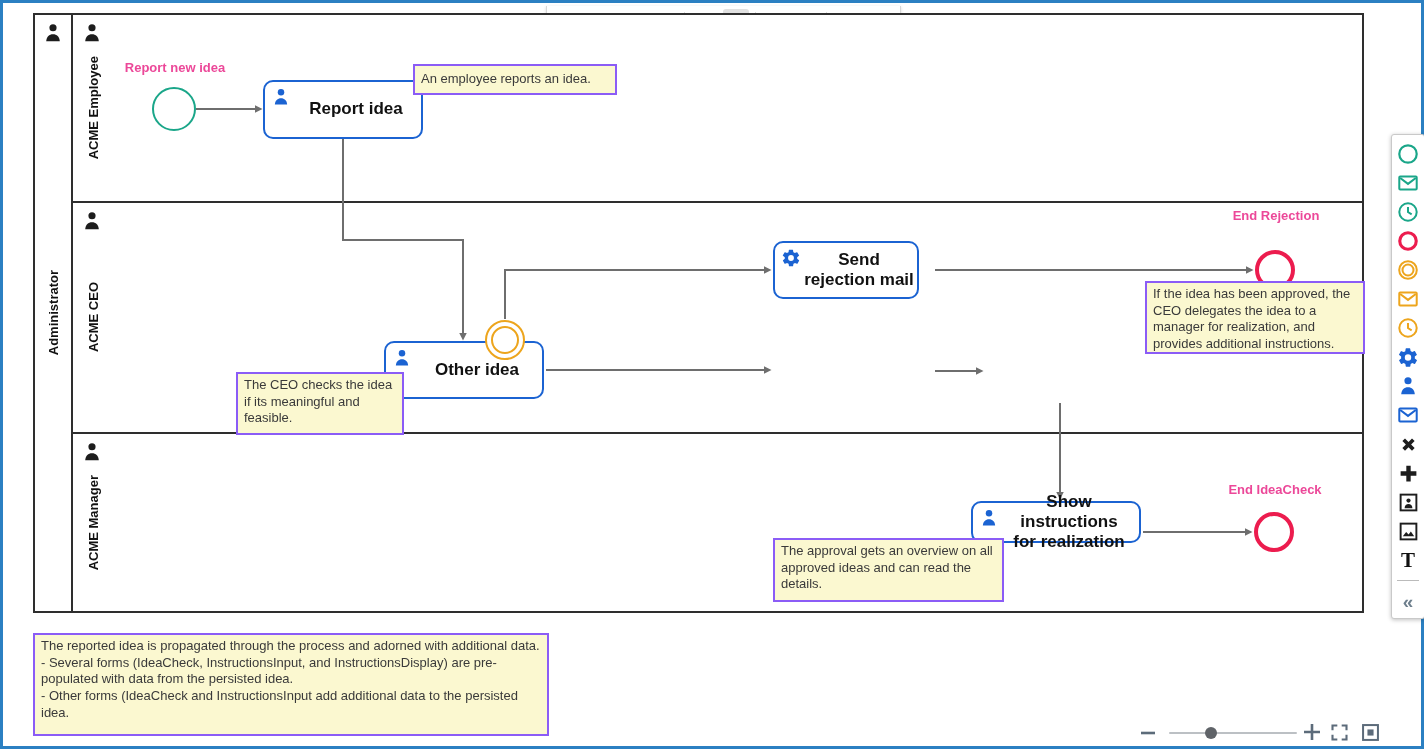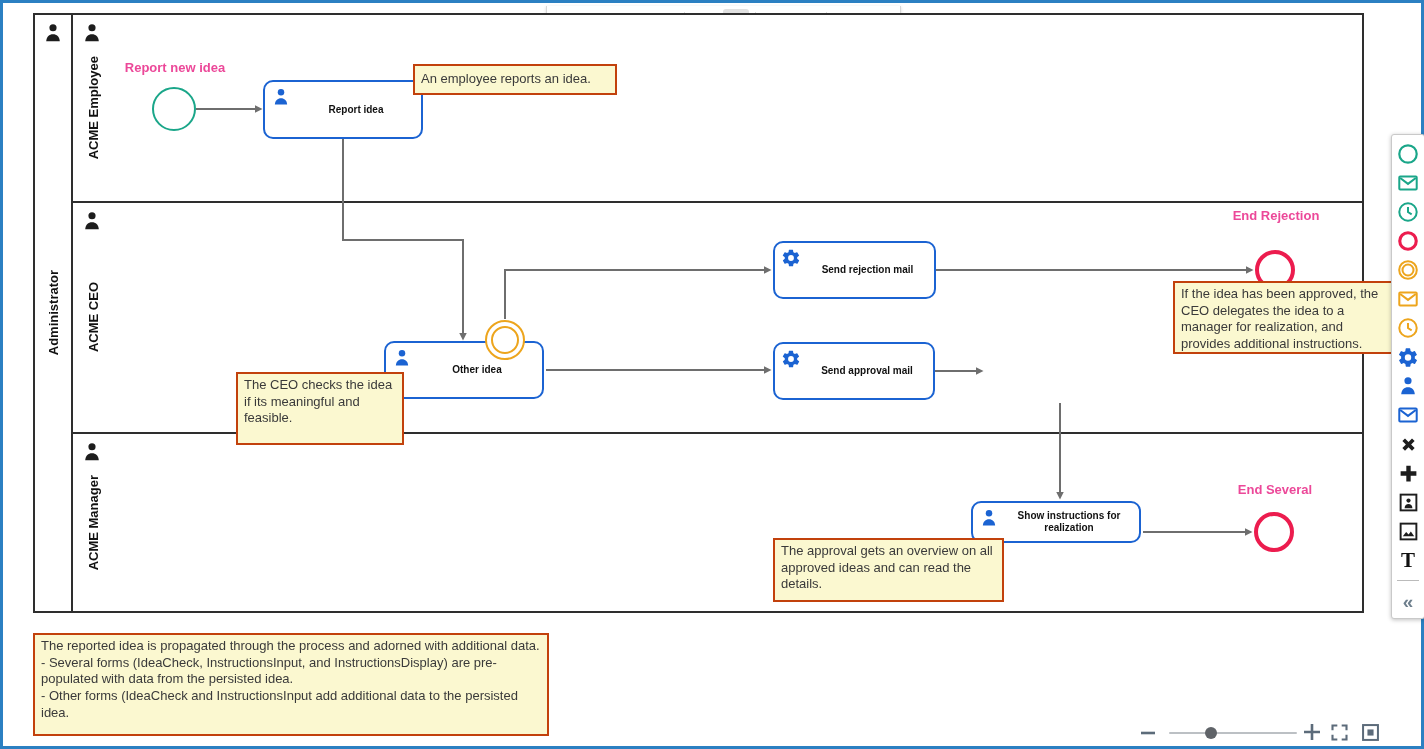--- a/index.html
+++ b/index.html
@@ -33,32 +33,32 @@
            font-size:13px; color:#111; white-space:nowrap; }
   .lane-person { position:absolute; left:8px; top:7px; }
   .pool-person { position:absolute; left:7px; top:7px; }
 
   
   .layer { position:absolute; inset:0; }
   .flows { position:absolute; inset:0; pointer-events:none; }
   .task { position:absolute; background:#fff; border:2px solid #1b63d2; border-radius:10px;
           display:flex; align-items:center; justify-content:center; }
   .task .ticon { position:absolute; left:6px; top:5px; }
-  .task .tlabel { font-weight:bold; font-size:10px; color:#111; text-align:center;
+  .task .tlabel { font-weight:bold; font-size:17px; color:#111; text-align:center;
                   line-height:1.18; max-width:118px; margin-left:26px; }
   .event { position:absolute; border-radius:50%; background:#fff; }
   .ev-start { width:44px; height:44px; border:2.5px solid #1aa689; }
   .ev-end { width:40px; height:40px; border:4.5px solid #ec1c4e; }
   .ev-boundary-outer { width:40px; height:40px; border:2.5px solid #eda51d;
                        display:flex; align-items:center; justify-content:center; }
   .ev-boundary-inner { width:28px; height:28px; border:2.5px solid #eda51d; border-radius:50%; }
   .node-label { position:absolute; width:140px; text-align:center; font-weight:bold;
                 font-size:13px; color:#ec4899; }
 
-  .annot { position:absolute; background:#fbf8d0; border:2px solid #c2410c; color:#3a3a3a;
+  .annot { position:absolute; background:#fbf8d0; border:2px solid #8b5cf6; color:#3a3a3a;
            font-size:13px; line-height:1.28; padding:3px 6px; white-space:pre-line; }
   .annot.center1 { display:flex; align-items:center; }
 
   
   .palette { position:absolute; left:1388px; top:131px; width:34px; background:#fff;
              border:1px solid #c9c9c9; border-radius:3px; box-shadow:0 1px 4px rgba(0,0,0,.25);
              display:flex; flex-direction:column; align-items:center; gap:7px; padding:8px 0 6px; }
   .pal-item { width:22px; height:22px; display:flex; align-items:center; justify-content:center; cursor:pointer; }
   .pal-sep { width:22px; height:1px; background:#bbb; margin:2px 0; }
   .pal-T { font-family:"Liberation Serif", serif; font-weight:bold; font-size:21px; color:#111; }
@@ -225,60 +225,54 @@
       <span class="tlabel">Report idea</span>
     </div>
 
     <div class="task" style="left:381px; top:338px; width:160px; height:58px; pointer-events:auto">
       <svg class="ticon" width="20" height="20" viewBox="0 0 24 24" fill="#1b63d2">
           <use href="#person-sil"></use>
         </svg>
       <span class="tlabel">Other idea</span>
     </div>
 
-    <div class="task" style="left:770px; top:238px; width:163px; height:58px; pointer-events:auto">
+    <div class="task" style="left:770px; top:238px; width:146px; height:58px; pointer-events:auto">
       <svg class="ticon" width="20" height="20" viewBox="0 0 24 24" fill="#1b63d2">
           <use href="#gear"></use>
         </svg>
       <span class="tlabel">Send rejection mail</span>
     </div>
 
-    <div class="task" style="left:770px; top:339px; width:162px; height:58px; pointer-events:auto">
-      <svg class="ticon" width="20" height="20" viewBox="0 0 24 24" fill="#1b63d2">
-          <use href="#gear"></use>
-        </svg>
-      <span class="tlabel">Send approval mail</span>
-    </div>
 
 
     <div class="task" style="left:968px; top:498px; width:170px; height:42px; pointer-events:auto">
       <svg class="ticon" width="20" height="20" viewBox="0 0 24 24" fill="#1b63d2">
           <use href="#person-sil"></use>
         </svg>
       <span class="tlabel">Show instructions for realization</span>
     </div>
 
     <div class="event ev-start" style="left:149px; top:84px; pointer-events:auto"></div>
     <div class="node-label" style="left:102px; top:57px;">Report new idea</div>
 
     <div class="event ev-boundary-outer" style="left:482px; top:317px; pointer-events:auto">
       <div class="ev-boundary-inner"></div>
     </div>
 
     <div class="event ev-end" style="left:1252px; top:247px; pointer-events:auto"></div>
     <div class="node-label" style="left:1203px; top:205px;">End Rejection</div>
 
     <div class="event ev-end" style="left:1251px; top:509px; pointer-events:auto"></div>
-    <div class="node-label" style="left:1202px; top:479px;">End Several</div>
+    <div class="node-label" style="left:1202px; top:479px;">End IdeaCheck</div>
 
     <div class="annot center1" style="left:410px; top:61px; width:204px; height:31px; pointer-events:auto">An employee reports an idea.</div>
 
-    <div class="annot" style="left:233px; top:369px; width:168px; height:73px; pointer-events:auto">The CEO checks the idea if its meaningful and feasible.</div>
-
-    <div class="annot" style="left:1170px; top:278px; width:220px; height:73px; pointer-events:auto">If the idea has been approved, the CEO delegates the idea to a manager for realization, and provides additional instructions.</div>
+    <div class="annot" style="left:233px; top:369px; width:168px; height:63px; pointer-events:auto">The CEO checks the idea if its meaningful and feasible.</div>
+
+    <div class="annot" style="left:1142px; top:278px; width:220px; height:73px; pointer-events:auto">If the idea has been approved, the CEO delegates the idea to a manager for realization, and provides additional instructions.</div>
 
     <div class="annot" style="left:770px; top:535px; width:231px; height:64px; pointer-events:auto">The approval gets an overview on all approved ideas and can read the details.</div>
 
     <div class="annot" style="left:30px; top:630px; width:516px; height:103px; pointer-events:auto">The reported idea is propagated through the process and adorned with additional data.
 - Several forms (IdeaCheck, InstructionsInput, and InstructionsDisplay) are pre-populated with data from the persisted idea.
 - Other forms (IdeaCheck and InstructionsInput add additional data to the persisted idea.</div>
   </div>
 
   <div class="palette">
     <div class="pal-item">

